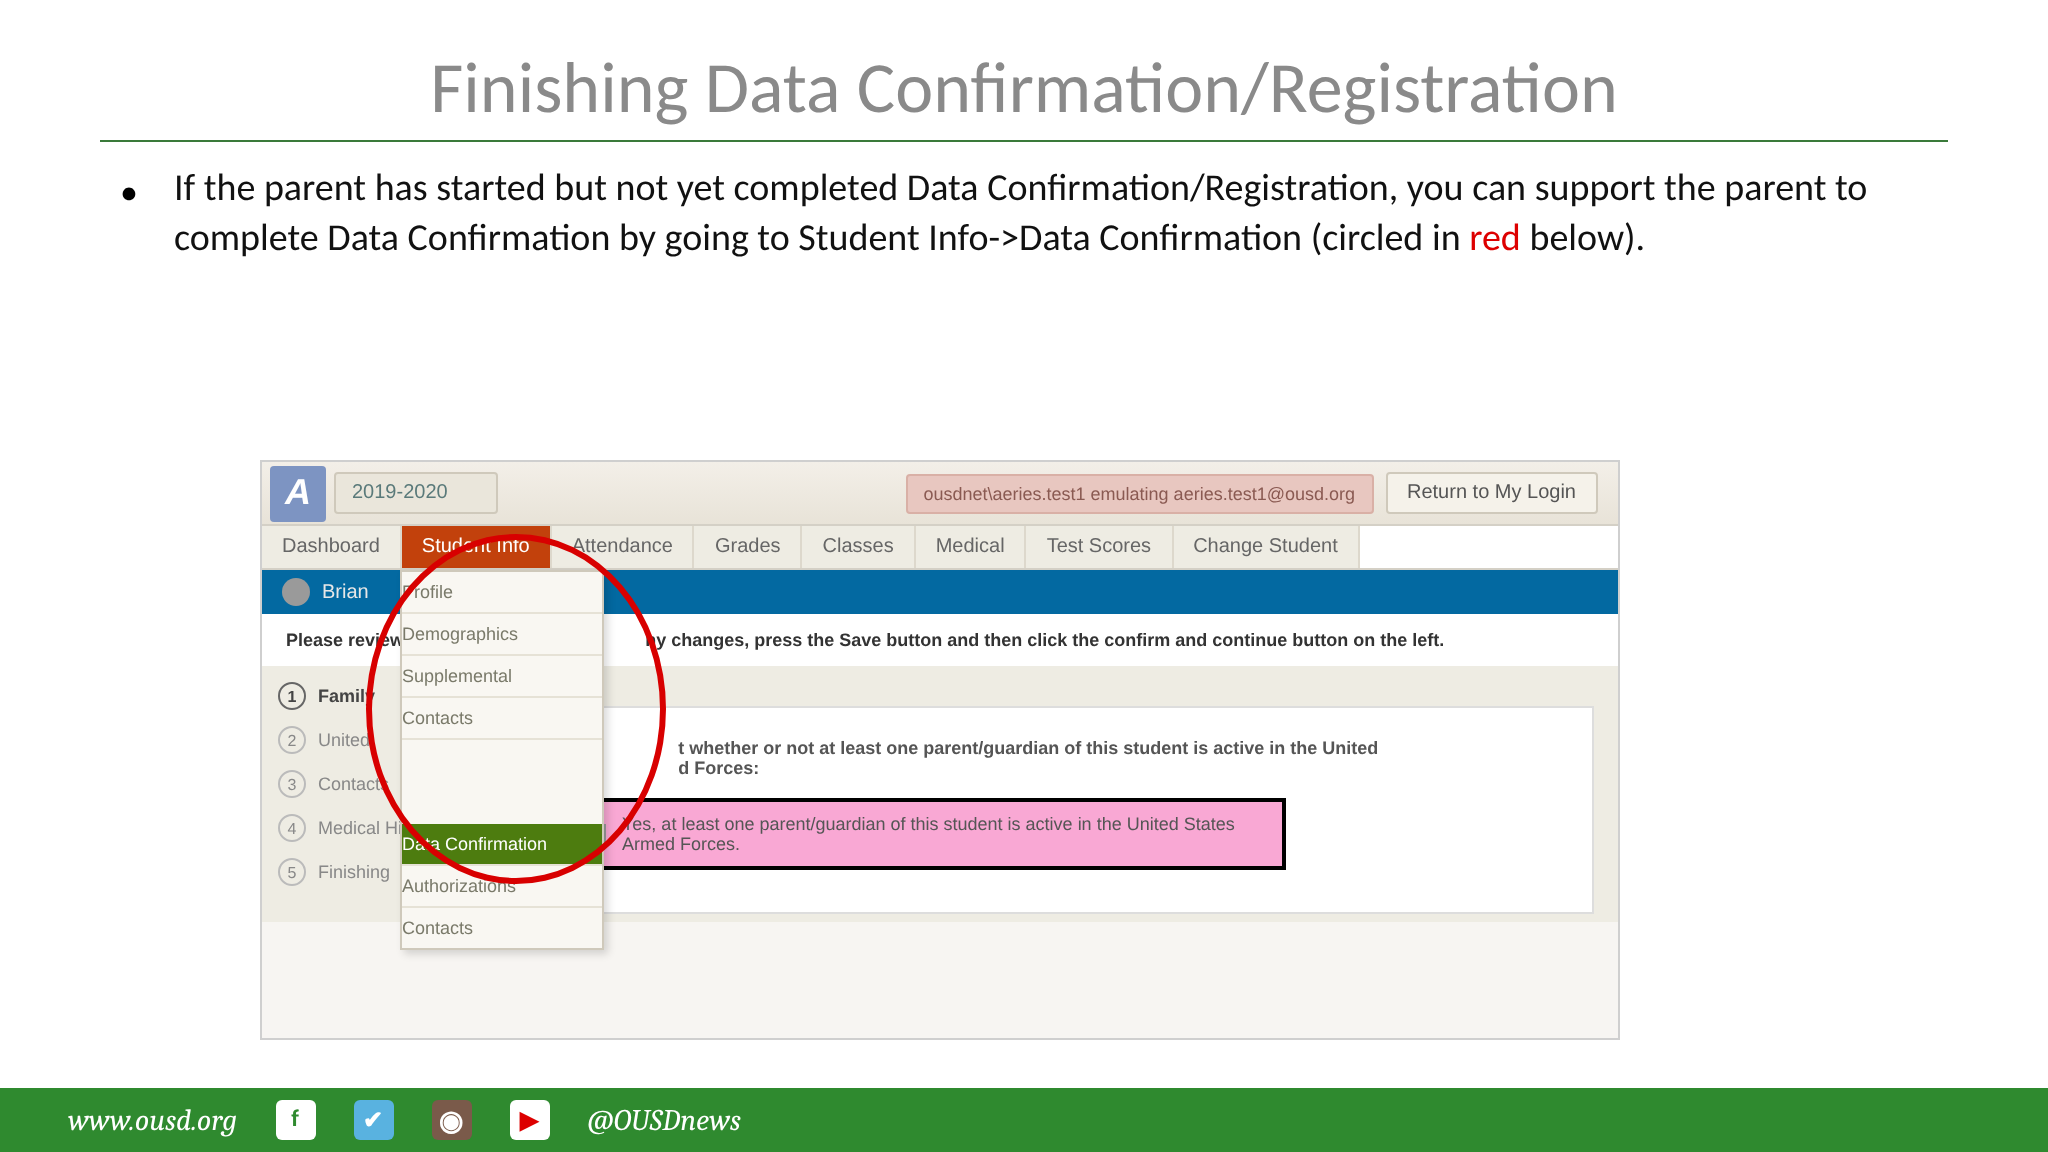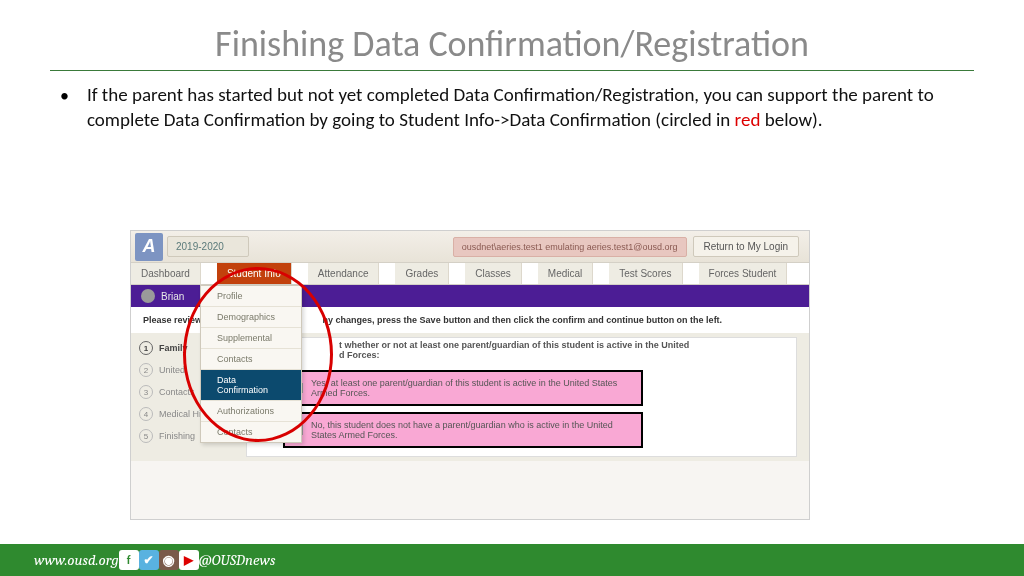--- a/index.html
+++ b/index.html
@@ -10,42 +10,42 @@
   .bullet-dot { font-size:18px; margin-right:18px; margin-top:2px; }
   .bullet-text { font-size:19px; line-height:1.3; color:#111; }
   .bullet-text .red { color:#d00; }
   .screenshot { position:absolute; left:130px; top:230px; width:680px; height:290px; border:1px solid #cfcfcf; background:#f7f5f2; font-family:Arial, sans-serif; }
   .ss-topbar { display:flex; align-items:center; height:32px; background:linear-gradient(#f3efe8,#e8e3d8); border-bottom:1px solid #d4d0c6; font-size:10px; color:#555; }
   .ss-logo { width:28px; height:28px; margin:2px 4px; background:#7d94c2; color:#fff; display:flex; align-items:center; justify-content:center; font-size:18px; font-weight:bold; font-style:italic; border-radius:2px; }
   .ss-year { background:#eae6db; border:1px solid #cfc9bb; padding:4px 24px 4px 8px; font-size:10px; border-radius:2px; color:#5a7a7a; }
   .ss-spacer { flex:1; }
   .ss-emul { background:#e8c7c0; border:1px solid #d9b0a6; padding:4px 8px; font-size:9px; color:#8a5a52; margin-right:6px; border-radius:2px; }
   .ss-return { background:#f5f2ea; border:1px solid #cfc9bb; padding:4px 10px; font-size:10px; color:#555; margin-right:10px; border-radius:2px; }
-  .ss-nav { display:flex; gap:16px; height:22px; background:#fff; border-bottom:1px solid #d4d0c6; font-size:10px; color:#666; align-items:stretch; }
+  .ss-nav { display:flex; gap:0; height:22px; background:#fff; border-bottom:1px solid #d4d0c6; font-size:10px; color:#666; align-items:stretch; }
   .ss-nav-item { padding:4px 10px; display:flex; align-items:center; background:#eeece3; border-right:1px solid #ddd8cc; }
   .ss-nav-item.active { background:#c2410c; color:#fff; }
-  .ss-stubar { height:22px; background:#4c1d95; color:#e7e7e7; font-size:10px; display:flex; align-items:center; padding-left:10px; }
+  .ss-stubar { height:22px; background:#0369a1; color:#e7e7e7; font-size:10px; display:flex; align-items:center; padding-left:10px; }
   .ss-stubar .g-icon { width:14px; height:14px; border-radius:50%; background:#9a9a9a; margin-right:6px; display:inline-block; }
   .ss-instr { padding:8px 12px; font-size:9px; color:#333; font-weight:bold; background:#fff; }
   .ss-body { display:flex; background:#eeece3; }
   .ss-tabs { width:115px; font-size:9px; color:#888; padding:4px 0 0 8px; }
   .ss-tab { display:flex; align-items:center; gap:6px; height:22px; }
   .ss-tab .num { width:14px; height:14px; border:1px solid #bbb; border-radius:50%; display:flex; align-items:center; justify-content:center; font-size:8px; color:#888; }
   .ss-tab.current .num { border-color:#666; color:#444; }
   .ss-tab.current { color:#444; font-weight:bold; }
-  .ss-main { flex:1; background:#fff; border:1px solid #ddd; margin:4px 12px 4px 0; padding:2px 12px; font-size:9px; color:#555; }
+  .ss-main { flex:1; background:#fff; border:1px solid #ddd; margin:20px 12px 4px 0; padding:15px 12px; font-size:9px; color:#555; }
   .ss-main .q { font-weight:bold; margin-bottom:10px; }
   .ss-opt { background:#f9a8d4; border:2px solid #000000; padding:6px 8px; margin:6px 0 6px 24px; display:flex; align-items:center; gap:8px; width:360px; }
   .ss-opt .cb { width:10px; height:10px; border:1px solid #999; background:#fff; flex-shrink:0; }
   .ss-dropdown { position:absolute; left:69px; top:54px; width:102px; background:#f9f7f2; border:1px solid #cfc9bb; box-shadow:2px 2px 4px rgba(0,0,0,.15); font-size:9px; color:#7a7a6a; }
-  .ss-dd-item { padding:5px 16px; border-bottom:1px solid #e6e2d6; }
+  .ss-dd-item { padding:5px 0; border-bottom:1px solid #e6e2d6; }
   .ss-dd-item:last-child { border-bottom:none; }
-  .ss-dd-item.hl { background:#0c4a6e; color:#fff; }
+  .ss-dd-item.hl { background:#4d7c0f; color:#fff;margin-top:42px; }
   .red-circle { position:absolute; left:52px; top:36px; width:150px; height:175px; border:3px solid #d80000; border-radius:50%; pointer-events:none; }
-  .footer { position:absolute; left:0; bottom:0; width:100%; height:32px; background:#2f8a2f; display:flex; align-items:center; gap:0; padding:0 34px; color:#fff; font-size:14px; }
+  .footer { position:absolute; left:0; bottom:0; width:100%; height:32px; background:#2f8a2f; display:flex; align-items:center; gap:19px; padding:0 34px; color:#fff; font-size:14px; }
   .footer .fic { width:20px; height:20px; background:#fff; color:#2f8a2f; display:flex; align-items:center; justify-content:center; border-radius:3px; font-size:12px; font-weight:bold; }
   .footer .fic.tw { background:#59b2e0; color:#fff; }
   .footer .fic.ig { background:#7a5a4a; color:#fff; font-size:14px; }
   .footer .fic.yt { background:#fff; color:#d00; }
   .footer .url, .footer .handle { font-family:Cambria, Georgia, serif; font-style:italic; font-size:15px; }
 </style>
 </head>
 <body>
 
 <h1 class="slide-title">Finishing Data Confirmation/Registration</h1>
@@ -67,21 +67,21 @@
     <div class="ss-return">Return to My Login</div>
   </div>
   <div class="ss-nav">
     <div class="ss-nav-item">Dashboard</div>
     <div class="ss-nav-item active">Student Info</div>
     <div class="ss-nav-item">Attendance</div>
     <div class="ss-nav-item">Grades</div>
     <div class="ss-nav-item">Classes</div>
     <div class="ss-nav-item">Medical</div>
     <div class="ss-nav-item">Test Scores</div>
-    <div class="ss-nav-item">Forces Student</div>
+    <div class="ss-nav-item">Change Student</div>
   </div>
   <div class="ss-stubar">
     <span class="g-icon"></span>
     <span>Brian</span>
   </div>
   <div class="ss-instr">
     <span>Please review t</span>
     <span style="display:inline-block;width:110px;"></span>
     <span>ny changes, press the Save button and then click the confirm and continue button on the left.</span>
   </div>
@@ -110,24 +110,20 @@
     </div>
     <div class="ss-main">
       <div class="q">
         <span style="visibility:hidden;">________________</span><span>t whether or not at least one parent/guardian of this student is active in the United</span><br>
         <span style="visibility:hidden;">________________</span><span>d Forces:</span>
       </div>
       <div class="ss-opt">
           <span class="cb"></span>
           <span>Yes, at least one parent/guardian of this student is active in the United States Armed Forces.</span>
         </div>
-      <div class="ss-opt">
-          <span class="cb"></span>
-          <span>No, this student does not have a parent/guardian who is active in the United States Armed Forces.</span>
-        </div>
     </div>
   </div>
 
   <div class="ss-dropdown">
     <div class="ss-dd-item">Profile</div>
     <div class="ss-dd-item">Demographics</div>
     <div class="ss-dd-item">Supplemental</div>
     <div class="ss-dd-item">Contacts</div>
     <div class="ss-dd-item hl">Data Confirmation</div>
     <div class="ss-dd-item">Authorizations</div>

